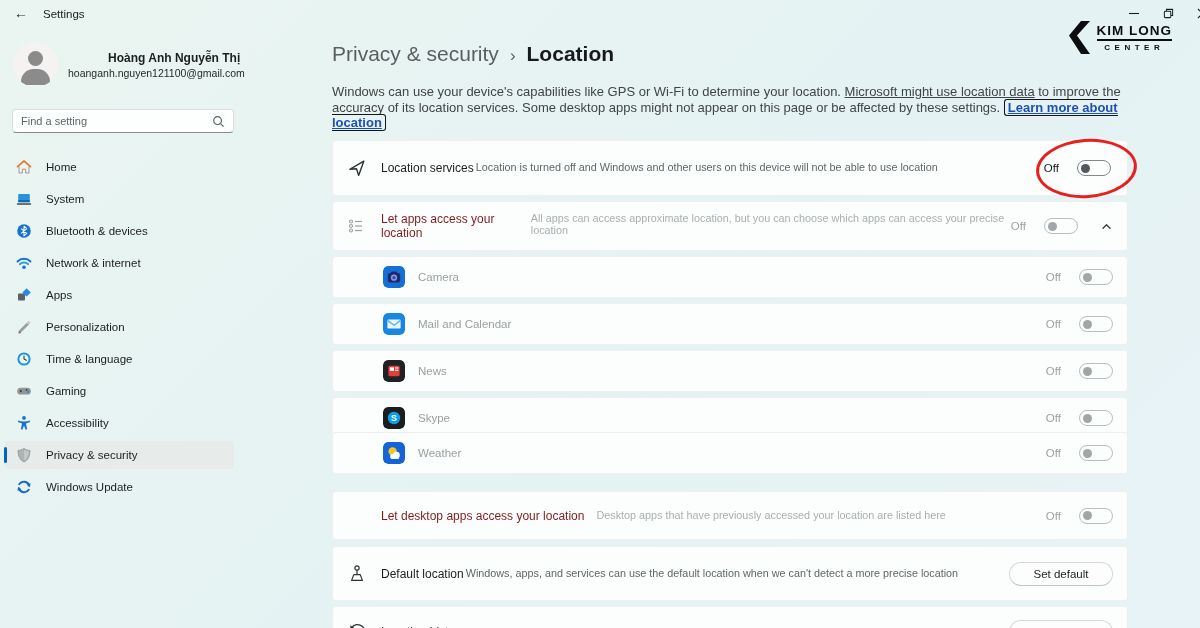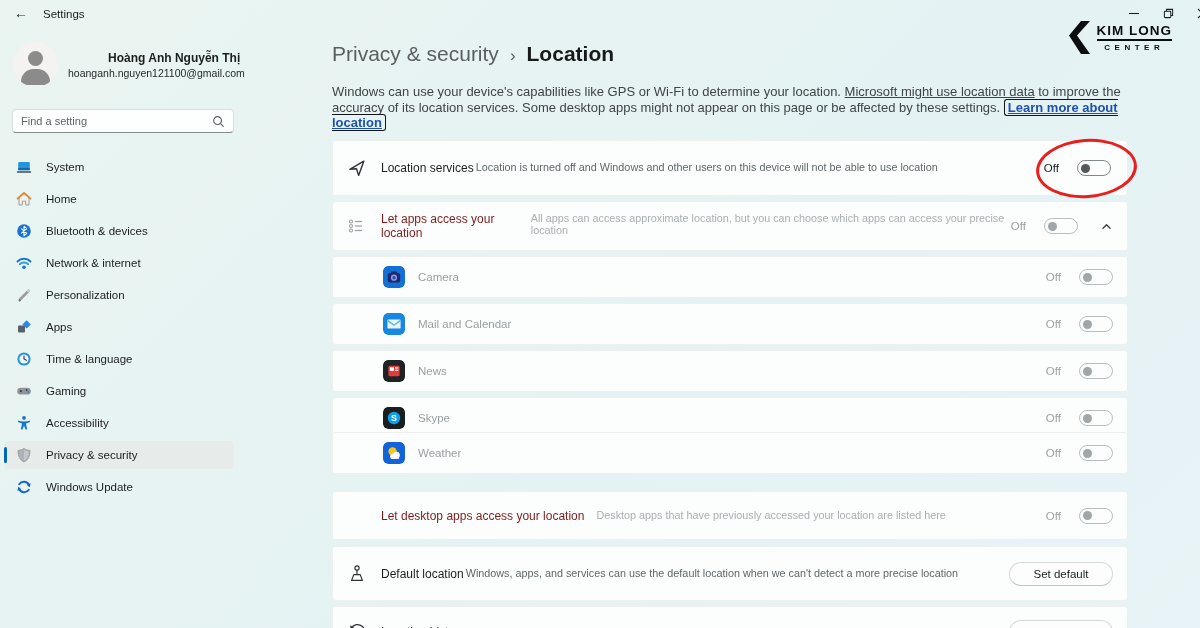--- a/index.html
+++ b/index.html
@@ -132,73 +132,73 @@
         <circle cx="6" cy="6" r="4.2" fill="none" stroke="#5a6163" stroke-width="1.2"></circle>
         <line x1="9.2" y1="9.2" x2="12.5" y2="12.5" stroke="#5a6163" stroke-width="1.2"></line>
       </svg>
   </span>
 </div>
 
 <div class="abs nav">
   <div class="nav-item">
     <span class="nav-ico">
         <svg width="16" height="16" viewBox="0 0 16 16">
+          <path d="M3 7.2 V14 H6.3 V10.2 H9.7 V14 H13 V7.2" fill="#f5f1ea" stroke="#9a9a9a" stroke-width="1"></path>
+          <path d="M1.5 7.6 L8 2 L14.5 7.6" fill="none" stroke="#e0812a" stroke-width="1.7" stroke-linecap="round" stroke-linejoin="round"></path>
+        </svg>
+      </span>
+    <span class="nav-label">Home</span>
+  </div>
+  <div class="nav-item">
+    <span class="nav-ico">
+        <svg width="16" height="16" viewBox="0 0 16 16">
           <rect x="2.2" y="3" width="11.6" height="8.2" rx="1" fill="#2794dc"></rect>
           <rect x="2.2" y="9" width="11.6" height="2.2" fill="#0f6cb0"></rect>
           <rect x="0.8" y="12.2" width="14.4" height="1.5" rx="0.7" fill="#46484a"></rect>
         </svg>
       </span>
     <span class="nav-label">System</span>
   </div>
   <div class="nav-item">
     <span class="nav-ico">
         <svg width="16" height="16" viewBox="0 0 16 16">
-          <path d="M3 7.2 V14 H6.3 V10.2 H9.7 V14 H13 V7.2" fill="#f5f1ea" stroke="#9a9a9a" stroke-width="1"></path>
-          <path d="M1.5 7.6 L8 2 L14.5 7.6" fill="none" stroke="#e0812a" stroke-width="1.7" stroke-linecap="round" stroke-linejoin="round"></path>
-        </svg>
-      </span>
-    <span class="nav-label">Home</span>
-  </div>
-  <div class="nav-item">
-    <span class="nav-ico">
-        <svg width="16" height="16" viewBox="0 0 16 16">
           <circle cx="8" cy="8" r="6.8" fill="#1673d0"></circle>
           <path d="M8 3.2 V12.8 L10.8 10.4 L5.2 5.6 M10.8 5.6 L5.2 10.4 M8 3.2 L10.8 5.6" fill="none" stroke="#fff" stroke-width="1.1" stroke-linejoin="round"></path>
         </svg>
       </span>
     <span class="nav-label">Bluetooth &amp; devices</span>
   </div>
   <div class="nav-item">
     <span class="nav-ico">
         <svg width="16" height="16" viewBox="0 0 16 16">
           <path d="M1.5 6.5 a9 9 0 0 1 13 0" fill="none" stroke="#1673d0" stroke-width="1.9" stroke-linecap="round"></path>
           <path d="M3.8 9.2 a6 6 0 0 1 8.4 0" fill="none" stroke="#2f9be4" stroke-width="1.9" stroke-linecap="round"></path>
           <circle cx="8" cy="12.3" r="1.8" fill="#1673d0"></circle>
         </svg>
       </span>
     <span class="nav-label">Network &amp; internet</span>
   </div>
   <div class="nav-item">
     <span class="nav-ico">
         <svg width="16" height="16" viewBox="0 0 16 16">
+          <rect x="2" y="6.5" width="7" height="7" rx="1" fill="#5b6064"></rect>
+          <polygon points="10.6,1.2 14.8,5.4 10.6,9.6 6.4,5.4" fill="#2a89e0"></polygon>
+        </svg>
+      </span>
+    <span class="nav-label">Apps</span>
+  </div>
+  <div class="nav-item">
+    <span class="nav-ico">
+        <svg width="16" height="16" viewBox="0 0 16 16">
           <line x1="4" y1="12.5" x2="12" y2="4.5" stroke="#9d9d9d" stroke-width="2.6" stroke-linecap="round"></line>
           <path d="M2.6 14.2 Q2 12.8 3.4 12 L5 13.6 Q4 15 2.6 14.2 Z" fill="#6f7577"></path>
           <circle cx="12.6" cy="3.8" r="1.7" fill="#c9ccce"></circle>
         </svg>
       </span>
     <span class="nav-label">Personalization</span>
-  </div>
-  <div class="nav-item">
-    <span class="nav-ico">
-        <svg width="16" height="16" viewBox="0 0 16 16">
-          <rect x="2" y="6.5" width="7" height="7" rx="1" fill="#5b6064"></rect>
-          <polygon points="10.6,1.2 14.8,5.4 10.6,9.6 6.4,5.4" fill="#2a89e0"></polygon>
-        </svg>
-      </span>
-    <span class="nav-label">Apps</span>
   </div>
   <div class="nav-item">
     <span class="nav-ico">
         <svg width="16" height="16" viewBox="0 0 16 16">
           <circle cx="8" cy="8" r="6.6" fill="#2196d9"></circle>
           <circle cx="8" cy="8" r="4.6" fill="#eef7fc"></circle>
           <path d="M8 5 V8 L10.3 9.3" fill="none" stroke="#2d3537" stroke-width="1.1" stroke-linecap="round"></path>
         </svg>
       </span>
     <span class="nav-label">Time &amp; language</span>

